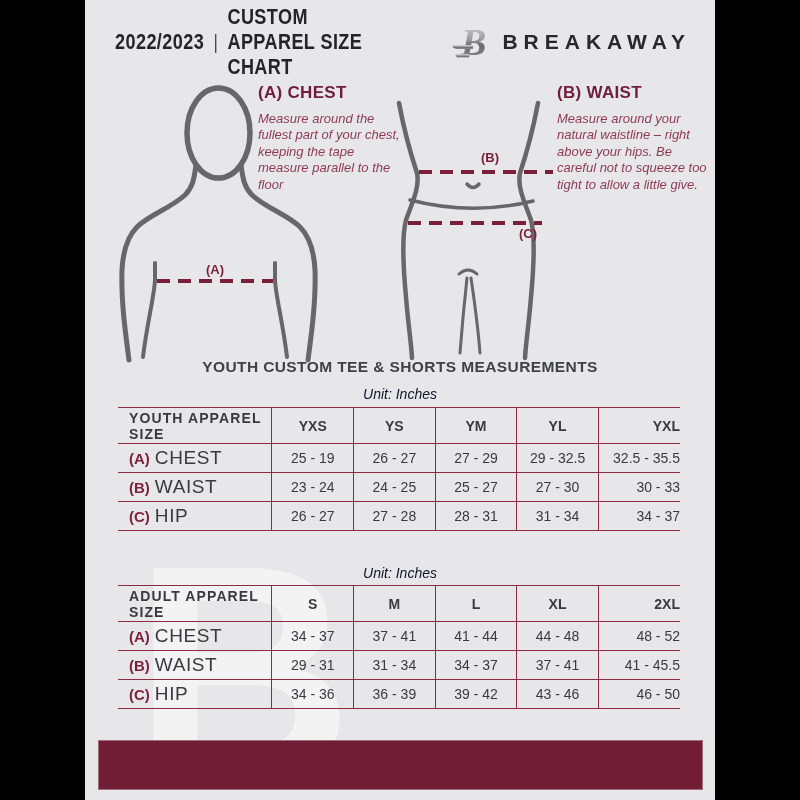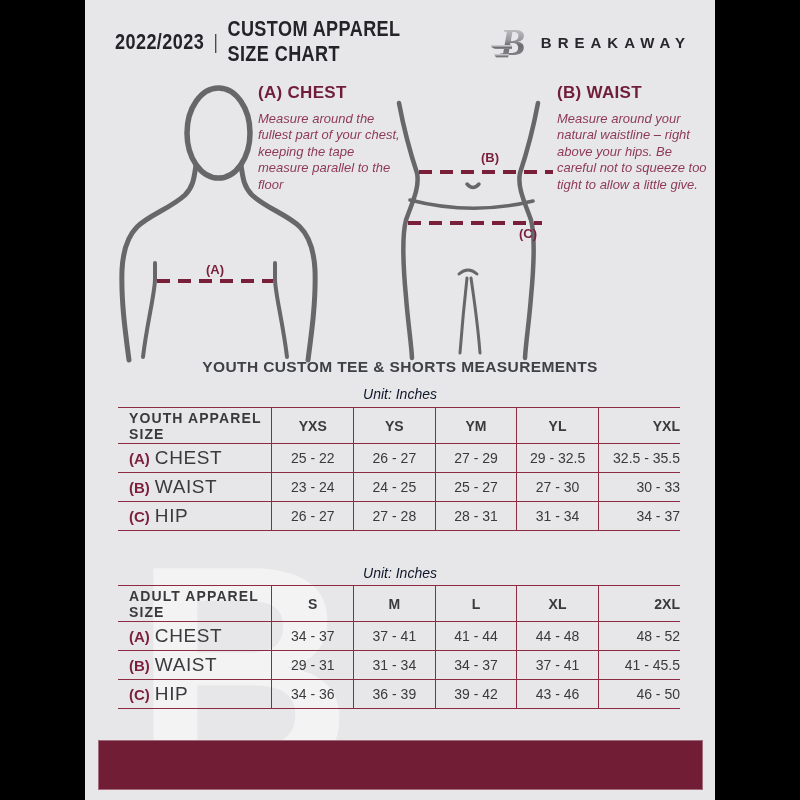--- a/index.html
+++ b/index.html
@@ -15,21 +15,21 @@
                letter-spacing:-6px; z-index:0; user-select:none; }
 
   
   .header { position:absolute; left:30px; right:24px; top:24px; height:36px;
             display:flex; justify-content:space-between; align-items:center; z-index:2; }
   .title-group { display:flex; align-items:center; gap:11px;
                  transform:scaleX(0.84); transform-origin:left center;
                  font-weight:bold; font-size:21.5px; color:#242428; letter-spacing:0.5px; }
   .title-sep { font-weight:normal; color:#4a4a4e; font-size:20px; }
   .brand { display:flex; align-items:center; gap:8px; }
-  .brand-name { font-weight:bold; font-size:15px; letter-spacing:6px; color:#28282c; }
+  .brand-name { font-weight:bold; font-size:21px; letter-spacing:6px; color:#28282c; }
 
   
   .figures-svg { position:absolute; left:0; top:65px; z-index:1; }
 
   .guide { position:absolute; z-index:2; }
   .guide h3 { font-size:17px; font-weight:bold; color:#6f1d38; margin-bottom:8px;
               letter-spacing:0.3px; }
   .guide p  { font-size:13px; font-style:italic; color:#8e3a54; line-height:1.26;
               white-space:pre-line; }
   .guide-chest { left:173px; top:83px;  width:142px; }
@@ -152,21 +152,21 @@
           <tr class="head">
         <td class="col-label">YOUTH APPAREL SIZE</td>
         <td class="size-head">YXS</td>
         <td class="size-head">YS</td>
         <td class="size-head">YM</td>
         <td class="size-head">YL</td>
         <td class="size-head">YXL</td>
       </tr>
       <tr class="row">
         <td><span class="marker">(A)</span><span class="rowlabel">CHEST</span></td>
-        <td>25 - 22</td>
+        <td>25 - 19</td>
         <td>26 - 27</td>
         <td>27 - 29</td>
         <td>29 - 32.5</td>
         <td>32.5 - 35.5</td>
       </tr>
       <tr class="row">
         <td><span class="marker">(B)</span><span class="rowlabel">WAIST</span></td>
         <td>23 - 24</td>
         <td>24 - 25</td>
         <td>25 - 27</td>

